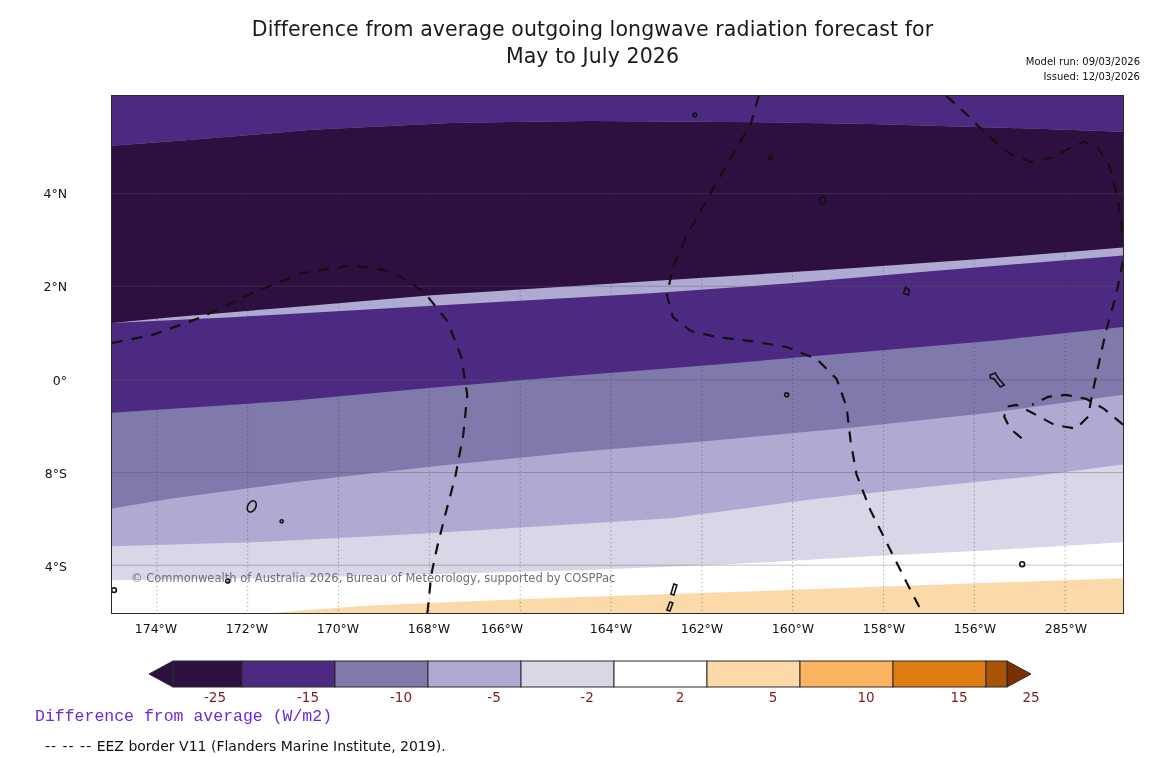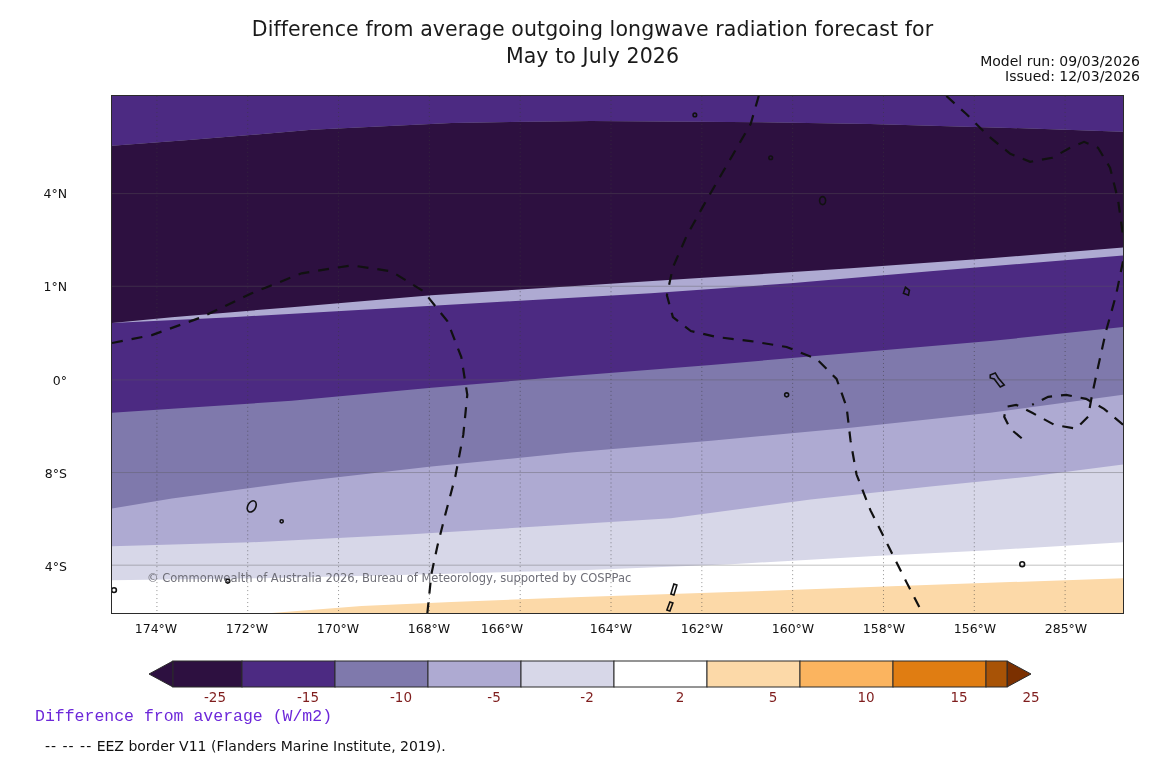--- a/index.html
+++ b/index.html
@@ -13,32 +13,32 @@
   
   .title{
     position:absolute;left:0;right:0;top:16px;
     text-align:center;font-size:20.5px;line-height:27px;color:#1a1a1a;
     font-weight:400;letter-spacing:.1px;
   }
   .meta-left{
     position:absolute;left:10px;top:54px;font-size:11.5px;line-height:15px;color:#111;
   }
   .meta-right{
-    position:absolute;right:10px;top:54px;font-size:14px;line-height:15px;color:#111;text-align:right;
+    position:absolute;right:10px;top:54px;font-size:10px;line-height:15px;color:#111;text-align:right;
   }
 
   
   .plot{
     position:absolute;left:76px;top:95px;width:1013px;height:519px;
     border:1px solid #2b2b2b;box-sizing:border-box;overflow:hidden;background:#fff;
   }
   .plot svg{display:block;width:100%;height:100%;}
 
   .credit{
-    position:absolute;left:112px;top:571px;font-size:11.5px;color:#6f6f78;
+    position:absolute;left:96px;top:571px;font-size:11.5px;color:#6f6f78;
     z-index:6;pointer-events:none;white-space:nowrap;
   }
 
   
   .xtick{
     position:absolute;font-size:12.5px;color:#111;transform:translateX(-50%);
     top:621px;white-space:nowrap;
   }
   .ytick{
     position:absolute;font-size:12.5px;color:#111;transform:translateY(-50%);
@@ -164,21 +164,21 @@
   <div class="xtick" style="left:394px">168°W</div>
   <div class="xtick" style="left:467px">166°W</div>
   <div class="xtick" style="left:576px">164°W</div>
   <div class="xtick" style="left:667px">162°W</div>
   <div class="xtick" style="left:758px">160°W</div>
   <div class="xtick" style="left:849px">158°W</div>
   <div class="xtick" style="left:940px">156°W</div>
   <div class="xtick" style="left:1031px">285°W</div>
 
   <div class="ytick" style="top:193px">4°N</div>
-  <div class="ytick" style="top:286px">1°N</div>
+  <div class="ytick" style="top:286px">2°N</div>
   <div class="ytick" style="top:380px">0°</div>
   <div class="ytick" style="top:473px">8°S</div>
   <div class="ytick" style="top:566px">4°S</div>
 
   <div class="cbar-wrap">
     <svg width="882" height="30" viewBox="0 0 882 30">
       <polygon points="0,15 24,2 24,28" fill="#2d1040" stroke="#2b2b2b" stroke-width="1"></polygon>
       <polygon points="882,15 858,2 858,28" fill="#7b3000" stroke="#2b2b2b" stroke-width="1"></polygon>
       <rect x="24" y="2" width="69" height="26" fill="#2d1040" stroke="#2b2b2b" stroke-width="1"></rect>
       <rect x="93" y="2" width="93" height="26" fill="#4c2a82" stroke="#2b2b2b" stroke-width="1"></rect>

